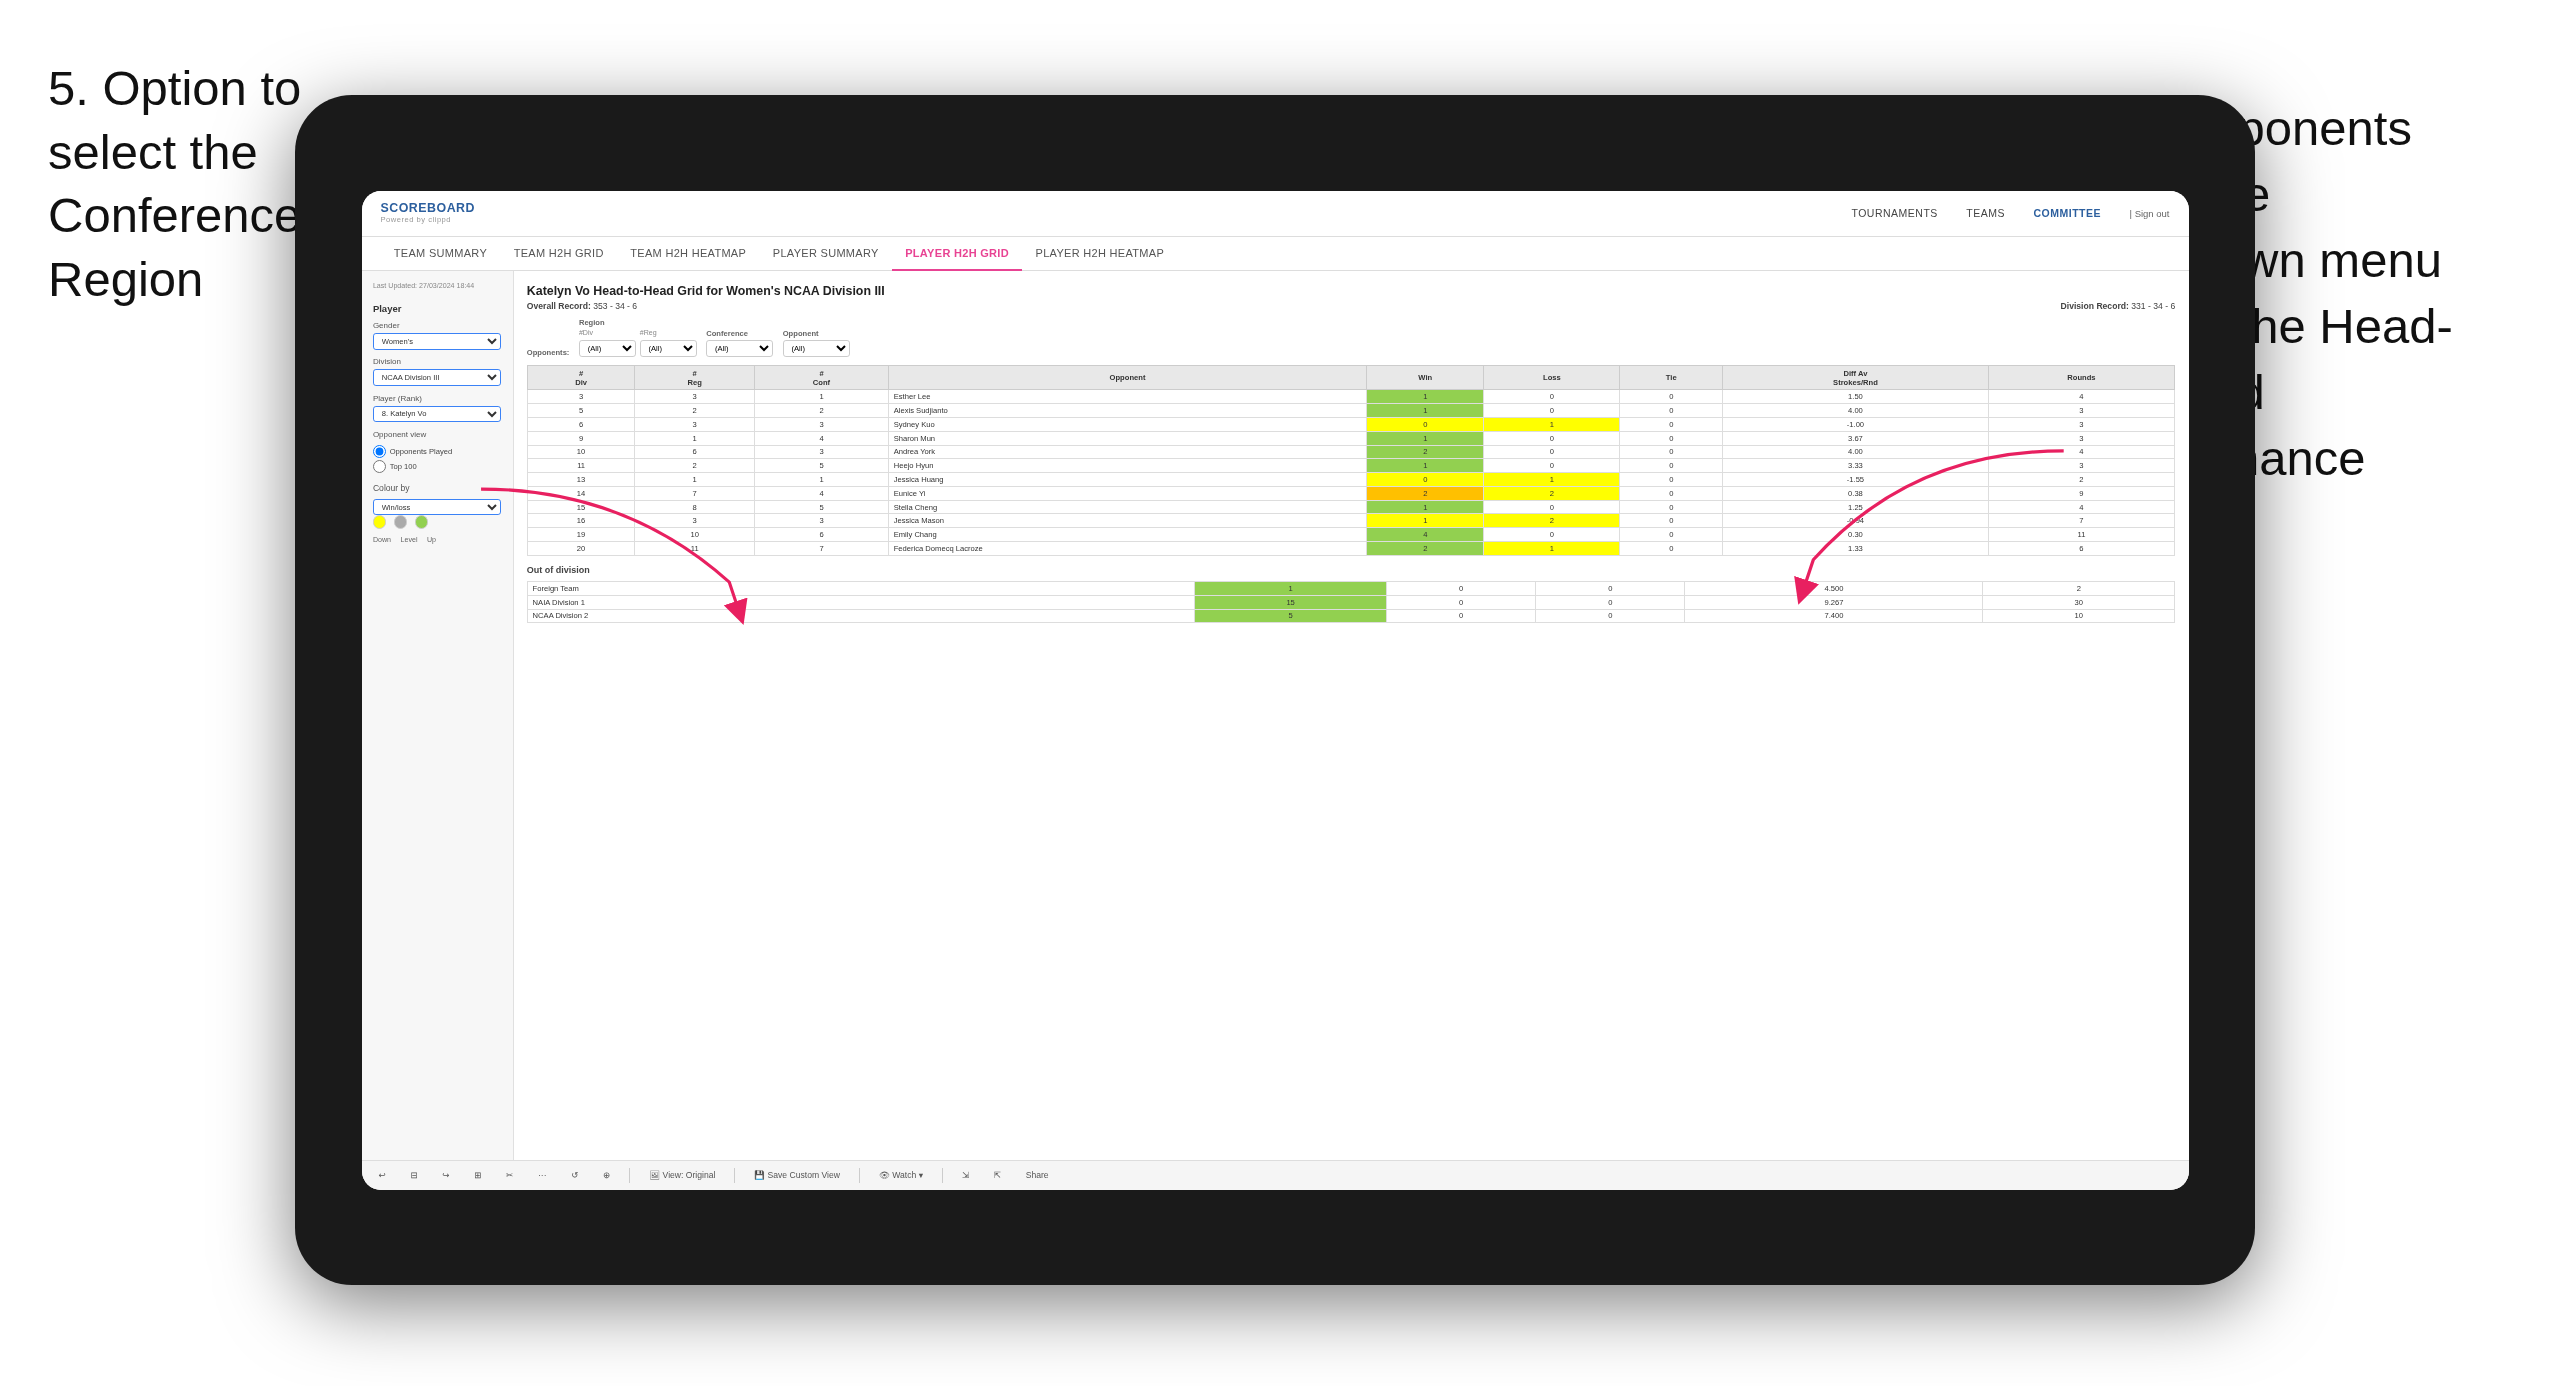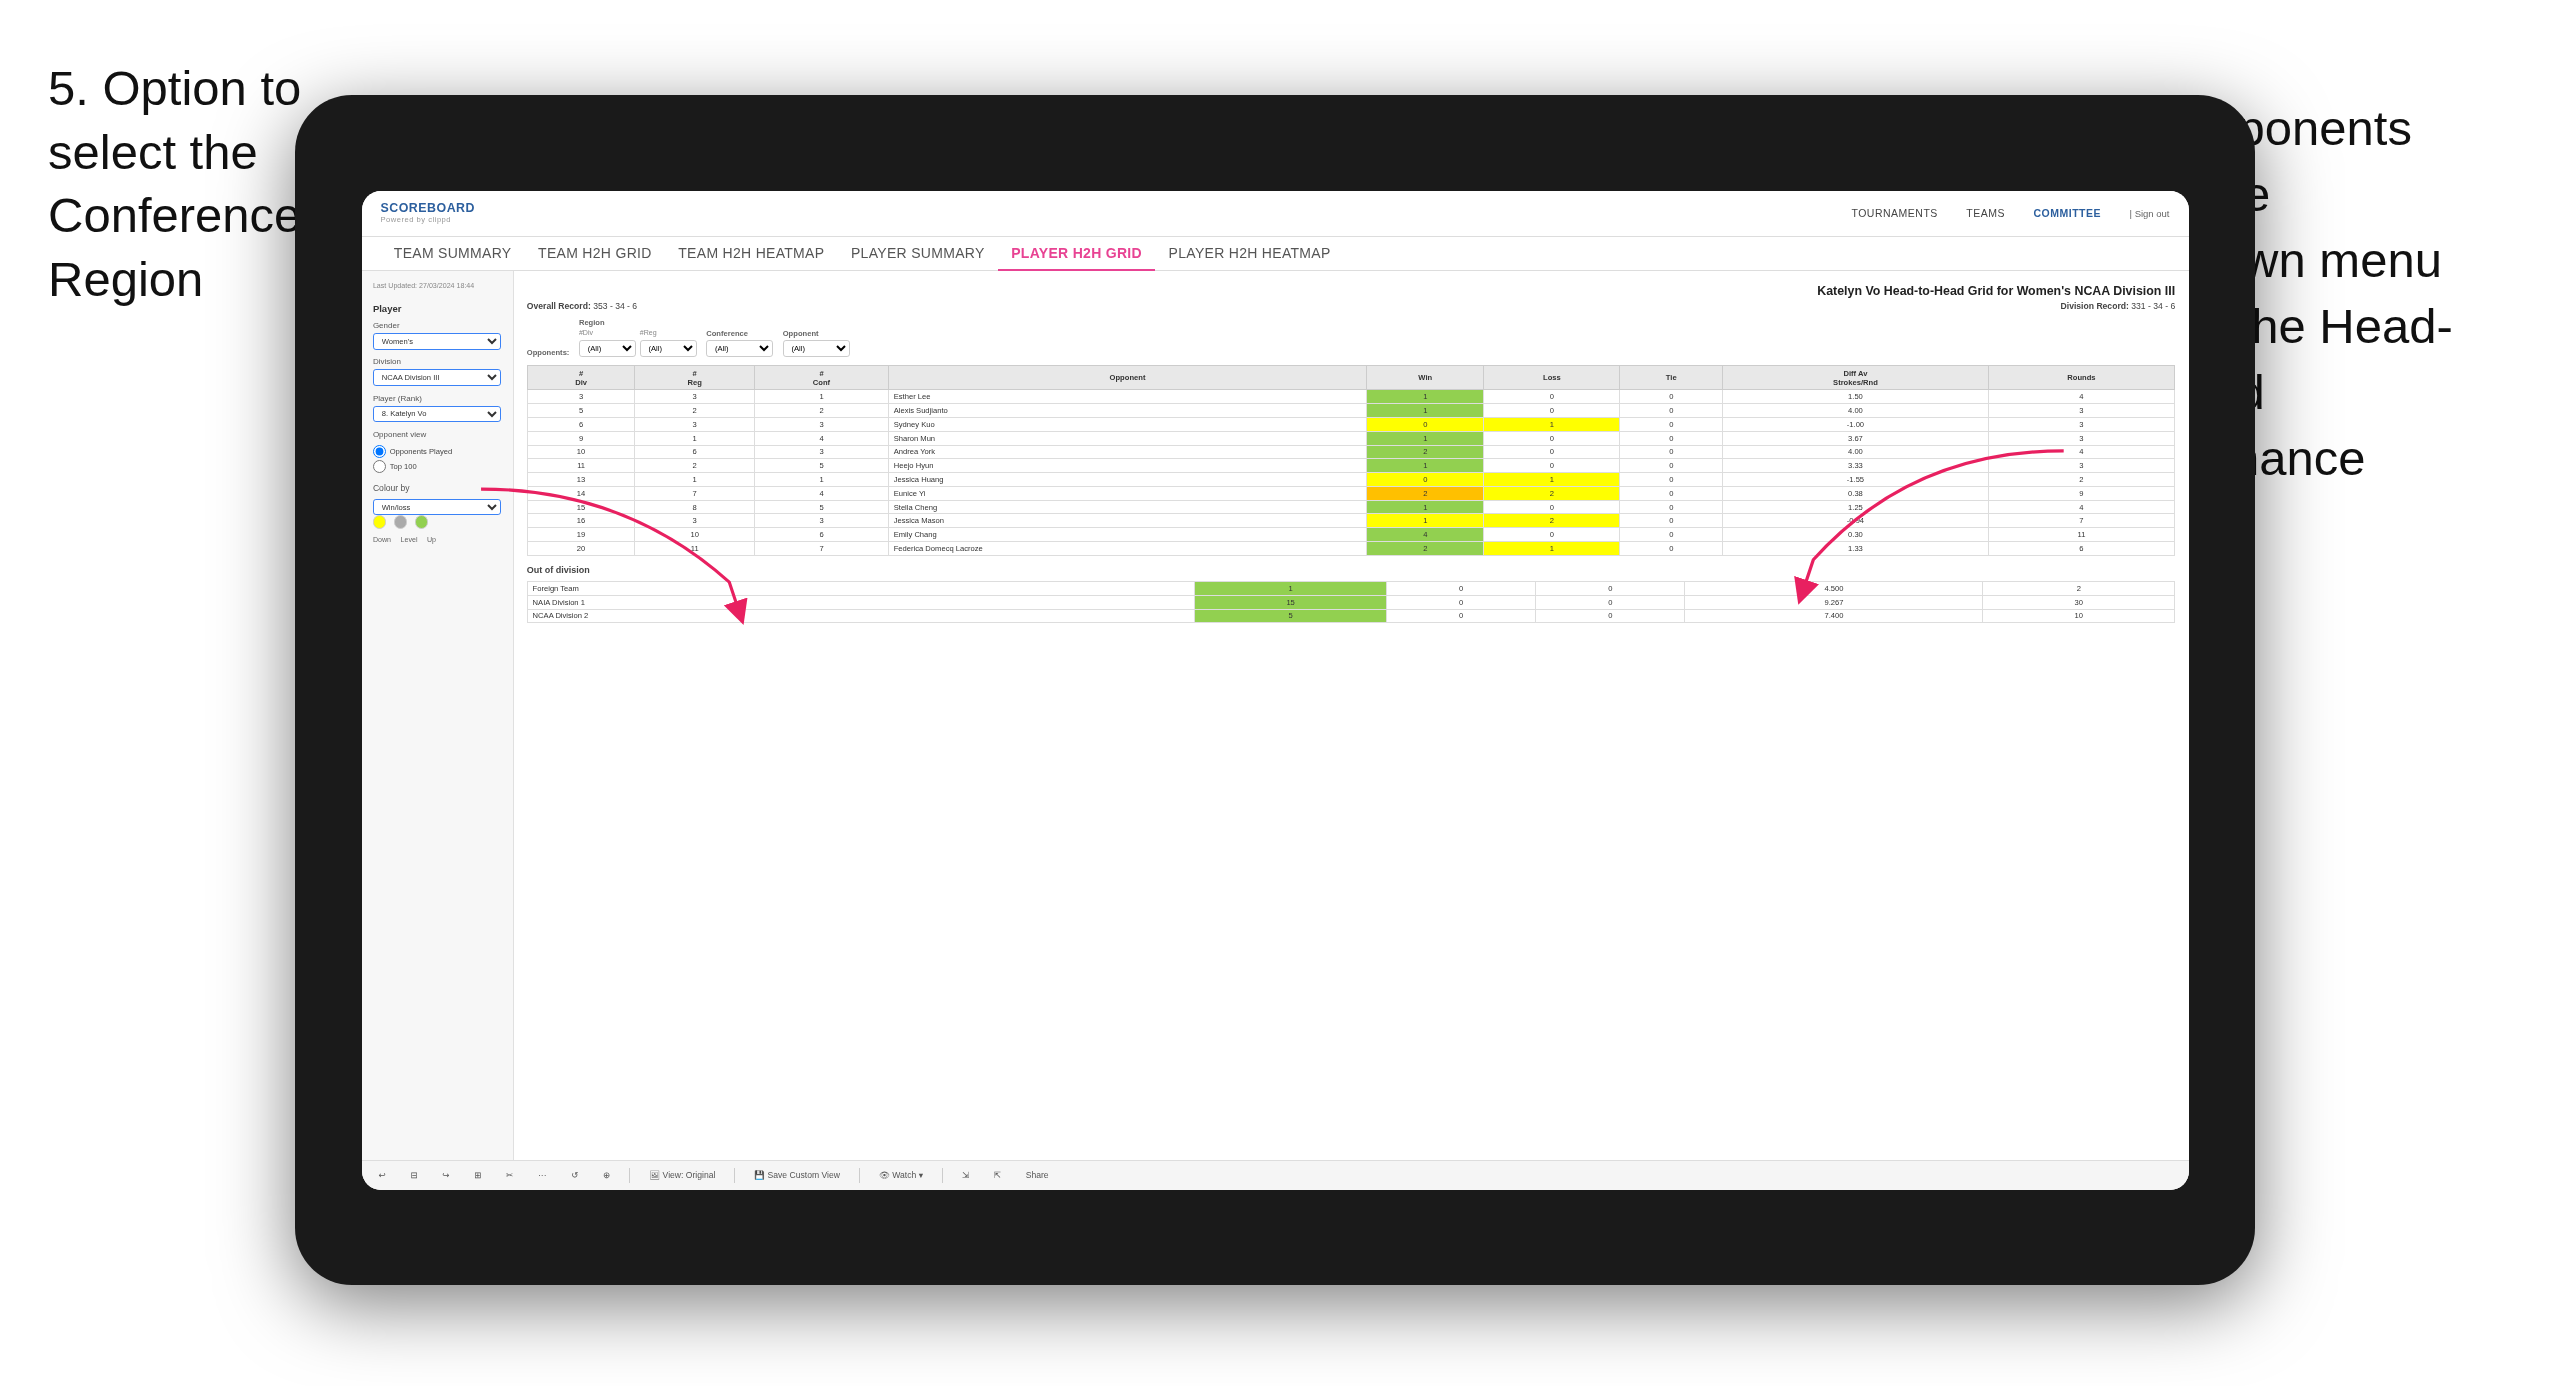--- a/index.html
+++ b/index.html
@@ -127,21 +127,21 @@
       background: #fff;
       border-bottom: 1.9px solid #ddd;
       padding: 0 19px;
       height: 34px;
       display: flex;
       align-items: center;
       gap: 0;
     }
 
     .sub-nav-link {
-      font-size: 14px;
+      font-size: 11px;
       color: #555;
       padding: 0 13.3px;
       height: 34px;
       display: flex;
       align-items: center;
       cursor: pointer;
       letter-spacing: 0.3px;
       border-bottom: 2.9px solid transparent;
       margin-bottom: -1.9px;
     }
@@ -244,21 +244,21 @@
 
     
     .content-area {
       flex: 1;
       overflow: auto;
       background: #fff;
       padding: 13.3px;
     }
 
     .content-header {
-      text-align: right;
+      text-align: left;
       margin-bottom: 7.6px;
     }
 
     .content-title {
       font-size: 12.4px;
       font-weight: 700;
       color: #222;
       margin-bottom: 2.9px;
     }
 

